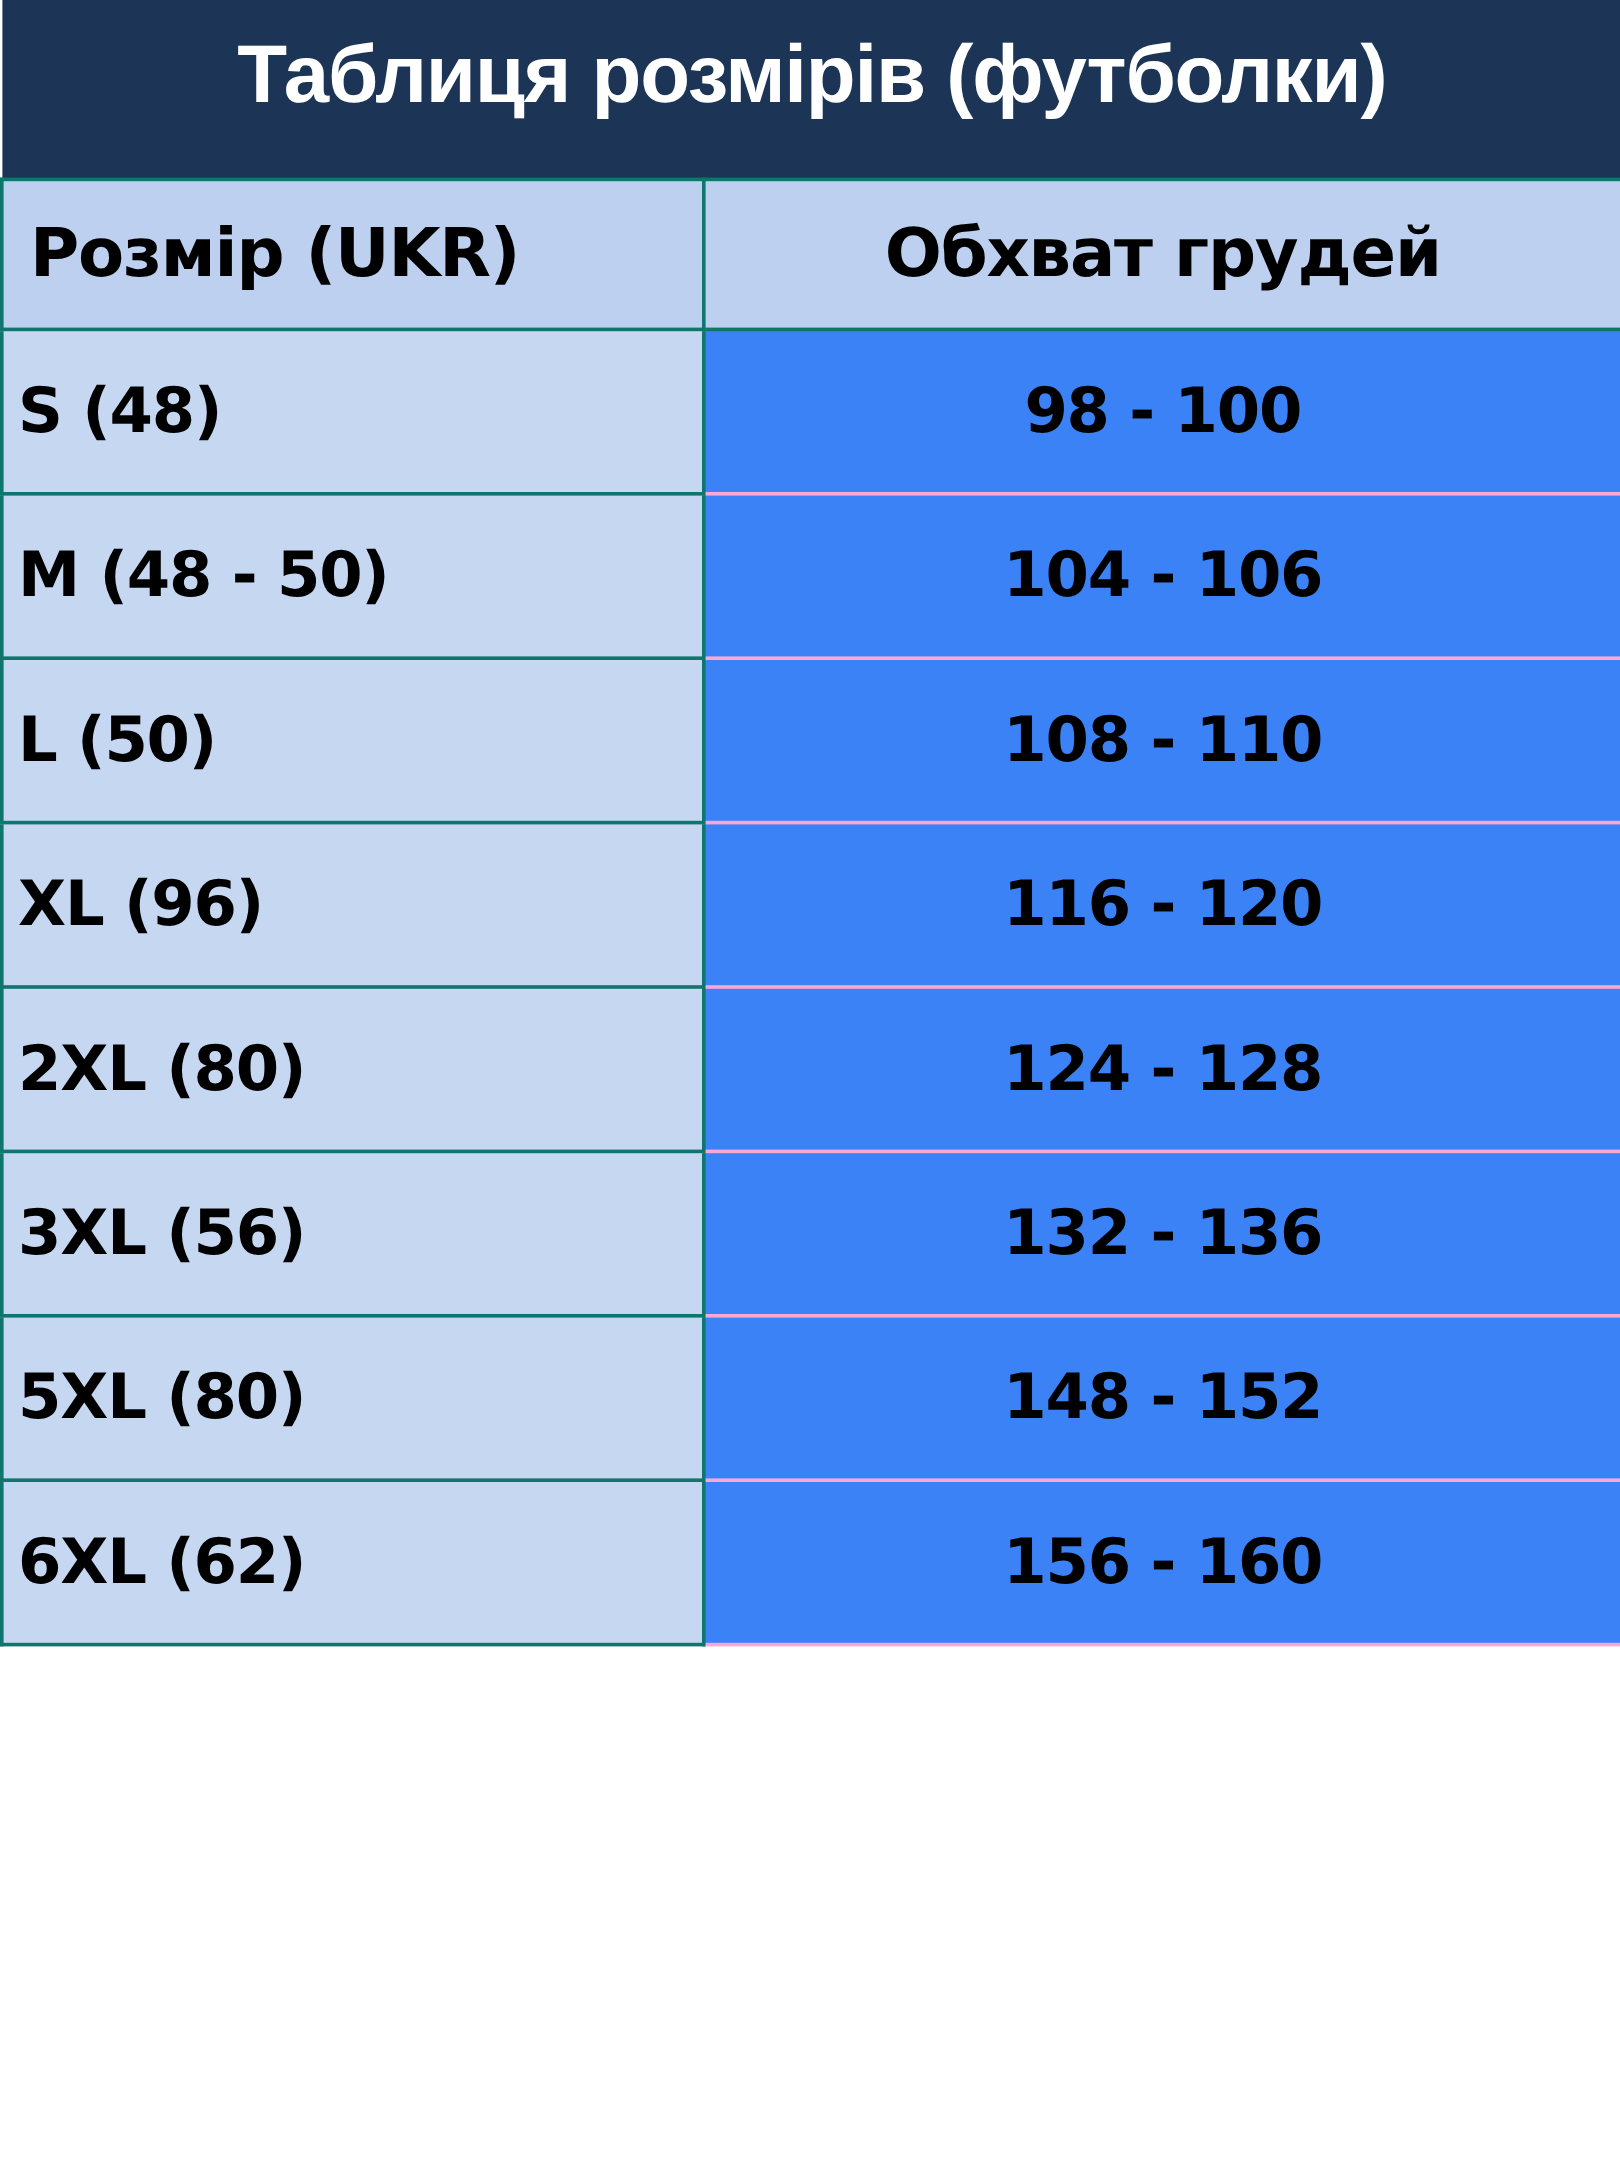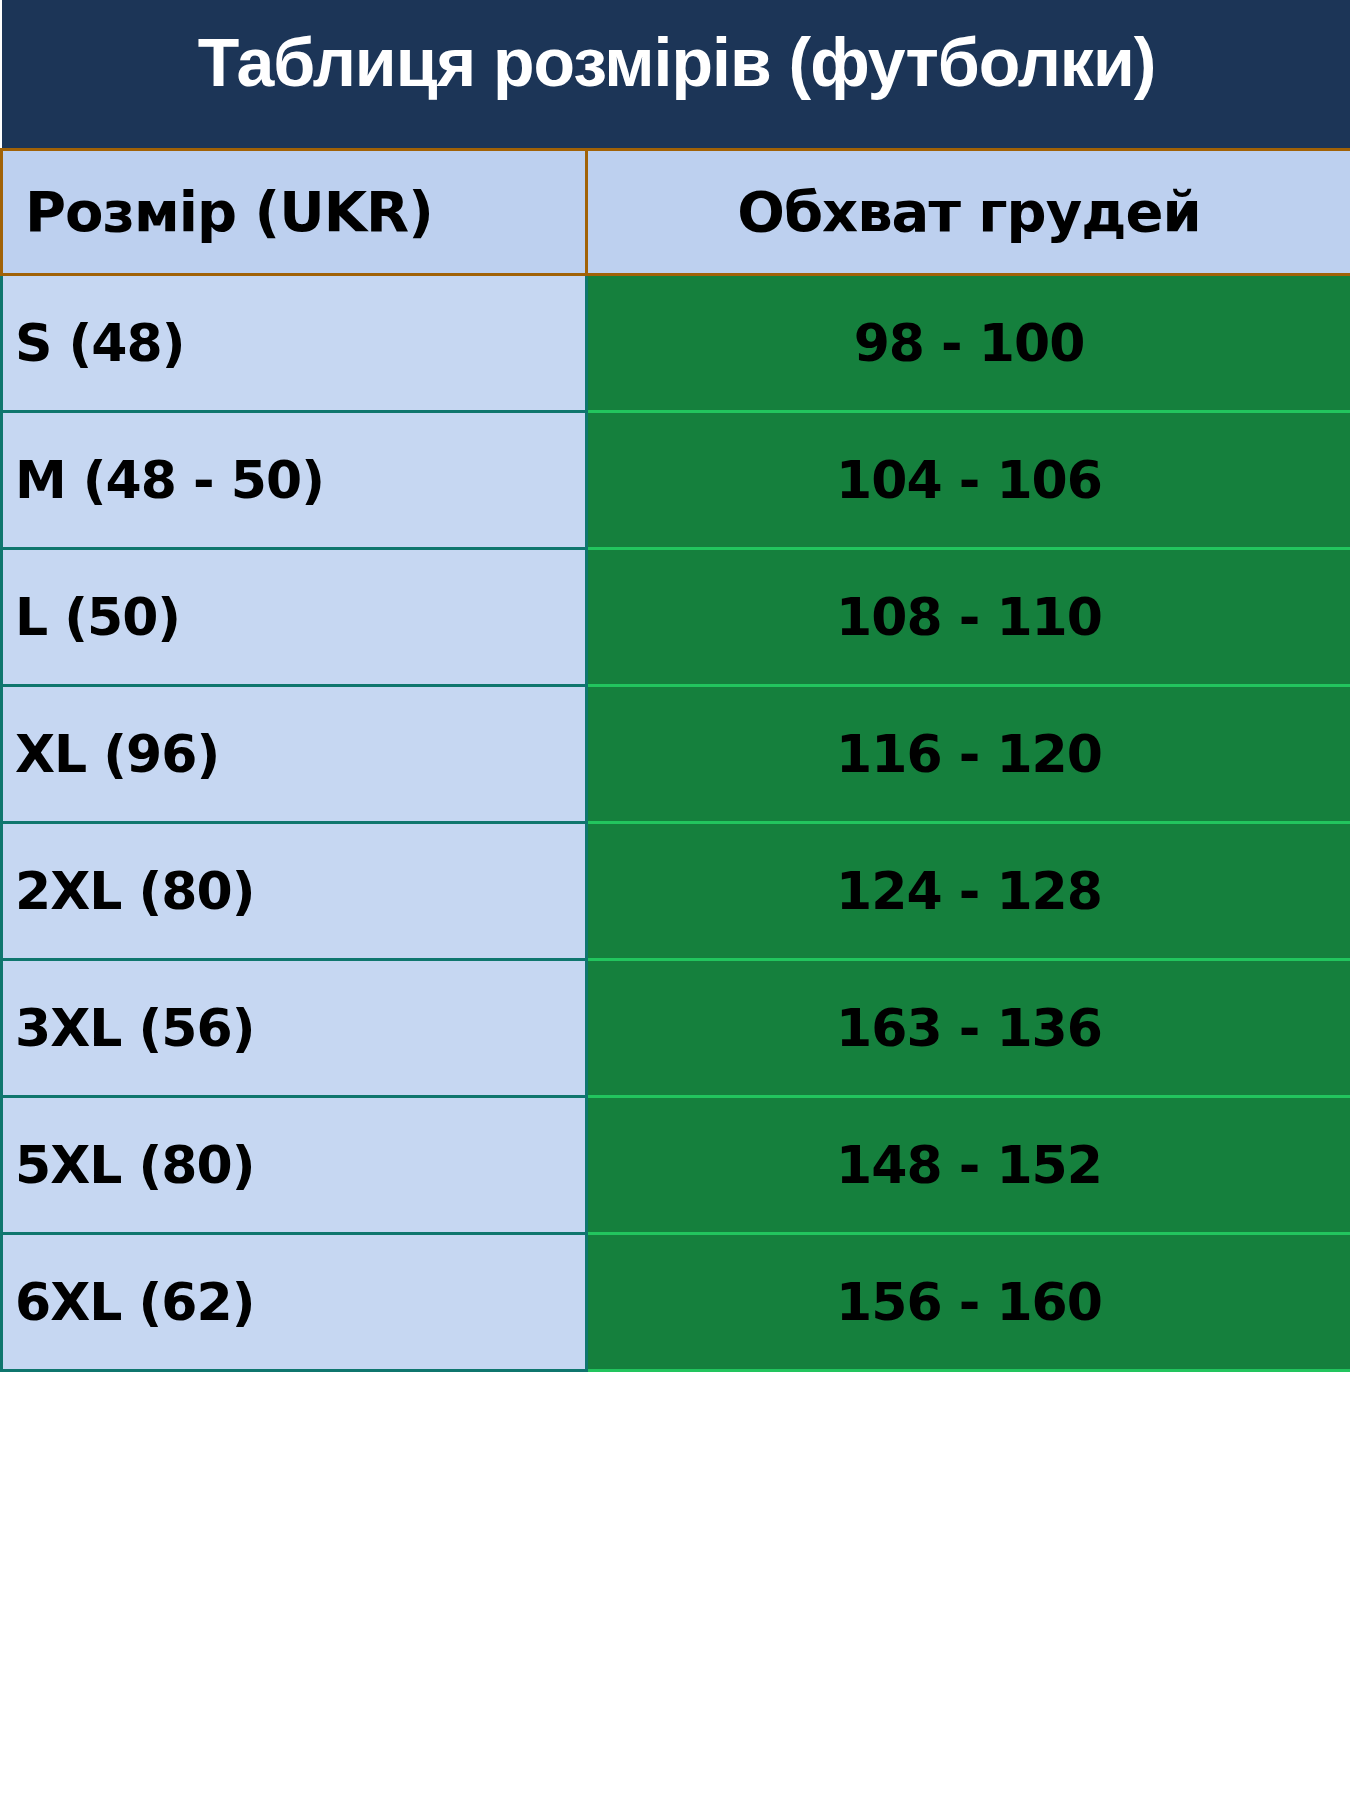--- a/index.html
+++ b/index.html
@@ -32,21 +32,21 @@
     border: none;
     line-height: 1.0;
   }
 
   .head-cell {
     background: #bdd0ef;
     color: #000000;
     font-size: 56px;
     font-weight: bold;
     letter-spacing: -1px;
-    border: 3px solid #a16207;
+    border: 3px solid #0f766e;
     height: 120px;
     line-height: 1.0;
   }
   .head-cell.left {
     text-align: left;
     padding-left: 22px;
   }
   .head-cell.center {
     text-align: center;
   }
@@ -58,26 +58,26 @@
     font-weight: bold;
     text-align: left;
     padding-left: 12px;
     border: 3px solid #0f766e;
     height: 132px;
     letter-spacing: -1px;
     line-height: 1.0;
   }
 
   .cell-chest {
-    background: #15803d;
+    background: #3b82f6;
     color: #000000;
     font-size: 52px;
     font-weight: bold;
     text-align: center;
-    border: 3px solid #22c55e;
+    border: 3px solid #f9a8d4;
     height: 132px;
     letter-spacing: -1px;
     line-height: 1.0;
   }
 
   col.col-size { width: 585px; }
   col.col-chest { width: 765px; }
 </style>
 </head>
 <body>
@@ -111,21 +111,21 @@
     <tr>
       <td class="cell-size">XL (96)</td>
       <td class="cell-chest">116 - 120</td>
     </tr>
     <tr>
       <td class="cell-size">2XL (80)</td>
       <td class="cell-chest">124 - 128</td>
     </tr>
     <tr>
       <td class="cell-size">3XL (56)</td>
-      <td class="cell-chest">163 - 136</td>
+      <td class="cell-chest">132 - 136</td>
     </tr>
     <tr>
       <td class="cell-size">5XL (80)</td>
       <td class="cell-chest">148 - 152</td>
     </tr>
     <tr>
       <td class="cell-size">6XL (62)</td>
       <td class="cell-chest">156 - 160</td>
     </tr>
   </tbody>

